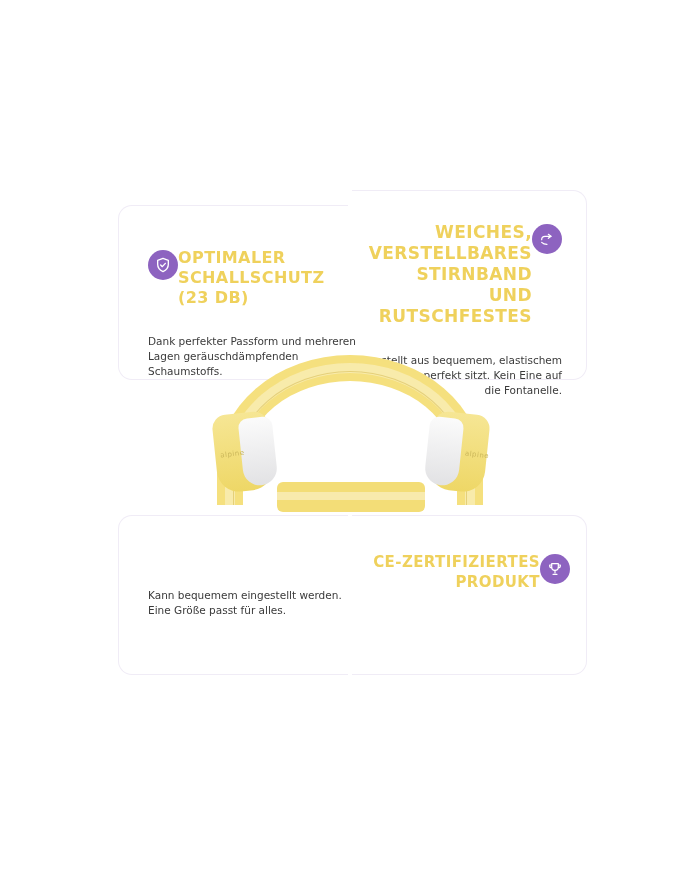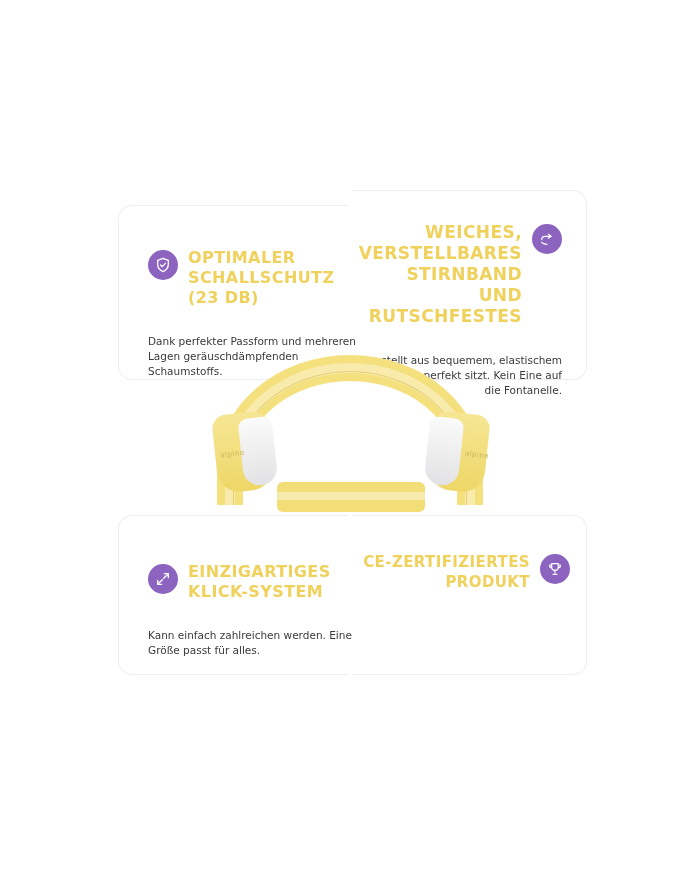--- a/index.html
+++ b/index.html
@@ -35,21 +35,20 @@
   .frame-br { left: 352px; top: 515px;  width: 235px; height: 160px; border-left: none; border-bottom-left-radius: 0; border-top-left-radius: 0;}
 
   
   .feature {
     position: absolute;
     width: 260px;
   }
   .feature-head {
     display: flex;
     align-items: flex-start;
-    gap: 10px;
   }
   .feature.right .feature-head {
     flex-direction: row-reverse;
   }
   .badge {
     width: 30px;
     height: 30px;
     min-width: 30px;
     border-radius: 50%;
     background: #8d63c0;
@@ -235,35 +234,21 @@
       <div class="cup-logo">alpine</div>
     </div>
     <div class="cup right">
       <div class="cup-pad"></div>
       <div class="cup-logo">alpine</div>
     </div>
     <div class="band-bottom"></div>
   </div>
 
   <div class="feature left" id="feat-3">
-    <div class="feature-head">
-      <span class="badge">
-        <svg width="16" height="16" viewBox="0 0 24 24" fill="none" stroke="#ffffff" stroke-width="2" stroke-linecap="round" stroke-linejoin="round">
-          <polyline points="14,4 20,4 20,10"></polyline>
-          <polyline points="10,20 4,20 4,14"></polyline>
-          <line x1="20" y1="4" x2="13" y2="11"></line>
-          <line x1="4" y1="20" x2="11" y2="13"></line>
-        </svg>
-      </span>
-      <div class="feature-title">
-        <div>EINZIGARTIGES</div>
-        <div>KLICK-SYSTEM</div>
-      </div>
-    </div>
-    <div class="feature-body">Kann einfach zahlreichen werden. Eine Größe passt für alles.</div>
+    <div class="feature-body">Kann bequemem eingestellt werden. Eine Größe passt für alles.</div>
   </div>
 
   <div class="feature right" id="feat-4">
     <div class="feature-head">
       <span class="badge">
         <svg width="16" height="16" viewBox="0 0 24 24" fill="none" stroke="#ffffff" stroke-width="1.8" stroke-linecap="round" stroke-linejoin="round">
           <path d="M7 4h10v5a5 5 0 0 1-10 0V4z"></path>
           <path d="M7 6H4v1a3 3 0 0 0 3 3"></path>
           <path d="M17 6h3v1a3 3 0 0 1-3 3"></path>
           <line x1="12" y1="14" x2="12" y2="18"></line>

